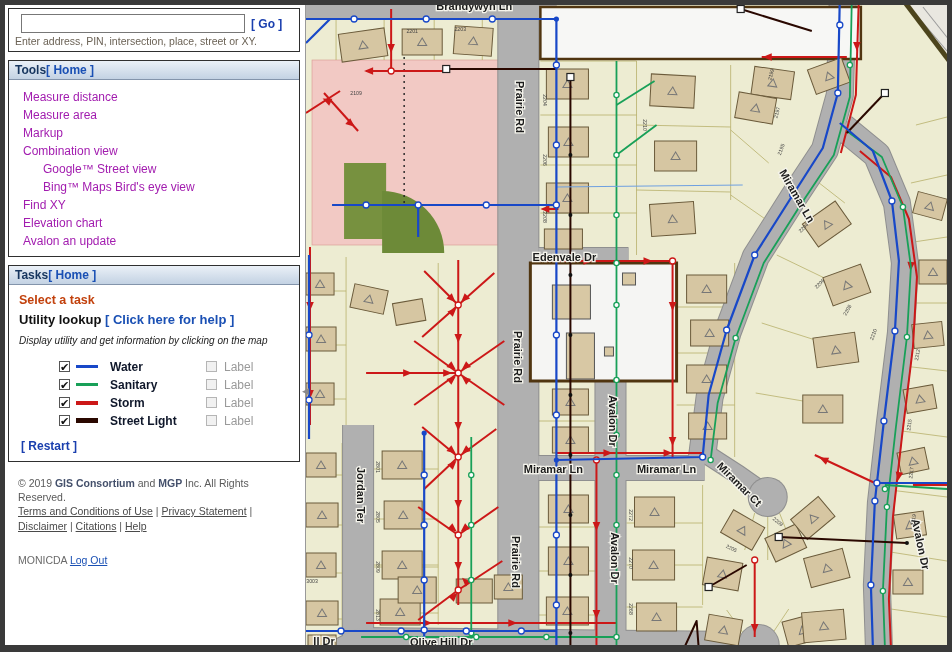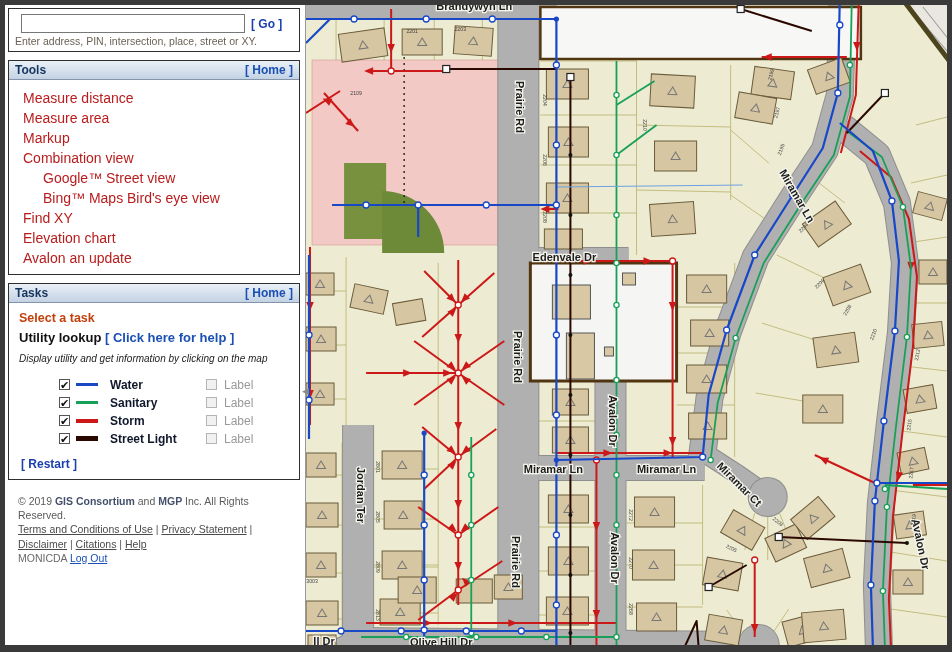--- a/index.html
+++ b/index.html
@@ -5,46 +5,46 @@
   html,body{margin:0;padding:0;background:#888;}
   .window{width:952px;height:652px;box-sizing:border-box;border:5px solid #3a3a3a;border-bottom-width:7px;
     background:#fff;display:flex;position:relative;overflow:hidden;font-family:"Liberation Sans",sans-serif;}
   .sidebar{width:300px;flex:0 0 300px;background:#fff;position:relative;font-size:12px;color:#222;}
   .box{border:1px solid #2f2f2f;margin:3px 5px 8px 3px;background:#fff;}
   .search-box{padding:5px 6px 4px 12px;}
   .search-row{display:flex;align-items:center;gap:6px;}
   .search-row input{width:216px;height:15px;border:1px solid #777;font-size:11px;padding:1px 3px;}
   .go-link{color:#1a3fae;font-weight:bold;font-size:12px;text-decoration:none;cursor:pointer;white-space:nowrap;}
   .helper{font-size:10.5px;color:#6b6255;margin-top:2px;margin-left:-6px;}
-  .panel-header{display:flex;justify-content:space-between;align-items:center;height:16px;padding:1px 6px;
+  .panel-header{display:flex;align-items:center;height:16px;padding:1px 6px;
     background:linear-gradient(#eaf0f7,#c3d2e3);border-bottom:1px solid #8394ab;}
   .panel-title{font-weight:bold;font-size:12px;color:#16355e;}
   .home-link{color:#1a50b4;font-weight:bold;font-size:12px;cursor:pointer;}
   .tools-body{padding:8px 0 6px 0;}
-  .tool-link{color:#b91c1c;font-size:14px;padding:2px 0 2px 14px;cursor:pointer;}
+  .tool-link{color:#a21caf;font-size:12px;padding:2px 0 2px 14px;cursor:pointer;}
   .tool-link.indent{padding-left:34px;}
   .tasks-body{padding:8px 10px 6px 10px;}
   .select-task{color:#c2410c;font-weight:bold;font-size:12.5px;margin-bottom:5px;}
   .utility-line{font-size:13px;margin-bottom:8px;color:#111;}
   .utility-line .u-bold{font-weight:bold;}
   .utility-line .u-help{color:#1a50b4;font-weight:bold;cursor:pointer;}
   .instruction{font-style:italic;font-size:10px;color:#222;margin-bottom:12px;}
   .leg-row{display:flex;align-items:center;height:17px;margin-left:40px;margin-bottom:1px;}
   .cb{width:11px;height:11px;border:1px solid #555;background:#fff;display:inline-flex;align-items:center;justify-content:center;
      font-size:11px;line-height:10px;color:#111;box-sizing:border-box;}
   .cb.dis{border-color:#b5b5b5;background:#f1f1f1;color:#bbb;}
   .swatch{width:22px;margin:0 0 0 6px;display:inline-block;}
   .leg-name{font-size:12px;color:#0f172a;margin-left:12px;width:72px;font-weight:bold;}
   .leg-label{font-size:12px;color:#9a9a9a;margin-left:7px;}
   .leg-labelcb{margin-left:24px;}
   .restart{color:#1a3fae;font-weight:bold;font-size:12px;margin:10px 0 2px 2px;cursor:pointer;}
   .footer{padding:6px 8px 0 13px;font-size:10.5px;color:#5a5a5a;line-height:1.35;}
   .footer b{color:#44506b;}
   .flinks a{color:#4a4a4a;text-decoration:underline;cursor:pointer;}
-  .fuser{margin-top:0;color:#6a6a6a;}
+  .fuser{margin-top:20px;color:#6a6a6a;}
   .fuser a{color:#1a50b4;text-decoration:underline;cursor:pointer;}
   .collapse-arrow{position:absolute;left:297px;top:381px;color:#8a8a8a;font-size:9px;z-index:5;cursor:pointer;}
   .map{flex:1;position:relative;background:#edecd2;border-left:1px solid #999;}
   .map svg{display:block;width:100%;height:100%;}
 </style>
 </head>
 <body>
 
 <div class="window">
   <div class="sidebar">

